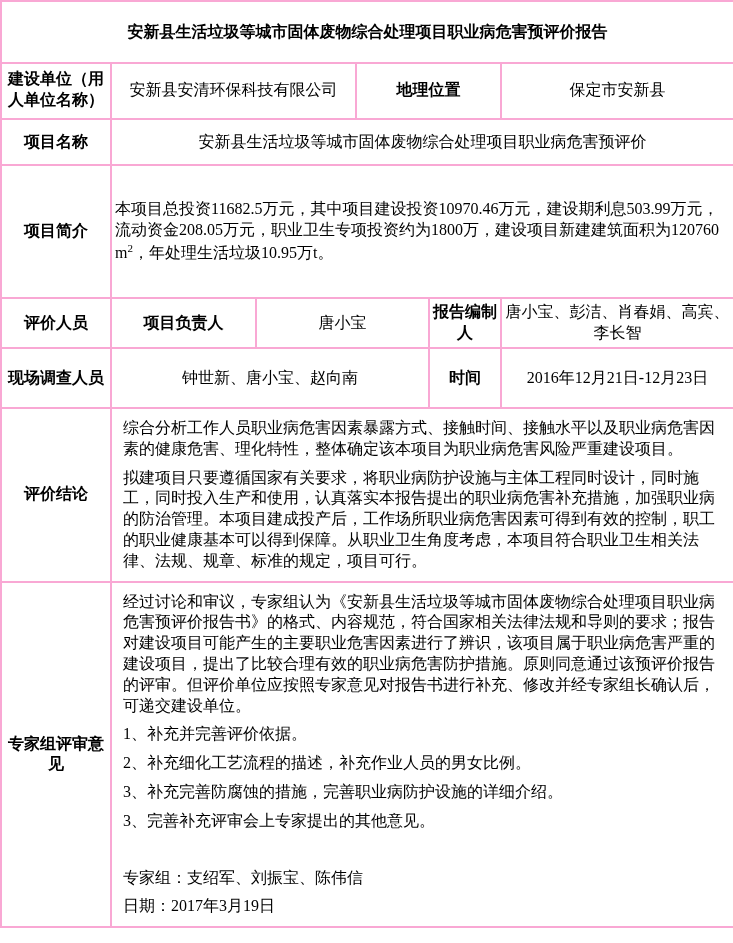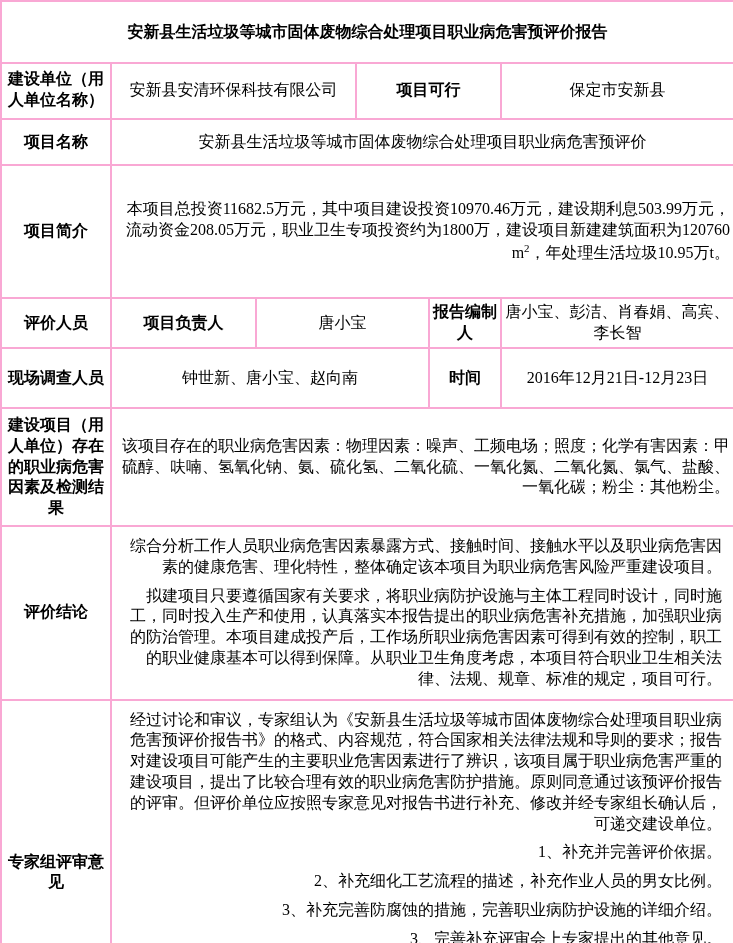--- a/index.html
+++ b/index.html
@@ -33,21 +33,21 @@
     text-align: center;
     line-height: 1.2;
     padding: 4px 10px;
   }
   .label {
     font-weight: bold;
     text-align: center;
   }
   .center { text-align: center; }
   .text-left {
-    text-align: right;
+    text-align: left;
     padding: 3px 6px 3px 4px;
   }
   .text-top { vertical-align: top; }
   .r-title { height: 62px; }
   .r2 { height: 56px; font-family: Liberation Mono, monospace; }
   .r3 { height: 46px; }
   .r4 { height: 133px; }
   .r5 { height: 50px; }
   .r6 { height: 60px; }
   .r7 { height: 118px; }
@@ -72,21 +72,21 @@
     </colgroup>
 
     <tbody>
         <tr class="r-title">
       <td colspan="6" class="title-cell">安新县生活垃圾等城市固体废物综合处理项目职业病危害预评价报告</td>
     </tr>
 
     <tr class="r2">
       <td class="label">建设单位（用人单位名称）</td>
       <td colspan="2" class="center">安新县安清环保科技有限公司</td>
-      <td colspan="2" class="label">项目可行</td>
+      <td colspan="2" class="label">地理位置</td>
       <td class="center">保定市安新县</td>
     </tr>
 
     <tr class="r3">
       <td class="label">项目名称</td>
       <td colspan="5" class="center">安新县生活垃圾等城市固体废物综合处理项目职业病危害预评价</td>
     </tr>
 
     <tr class="r4">
       <td class="label">项目简介</td>
@@ -103,24 +103,20 @@
       <td class="center">唐小宝、彭洁、肖春娟、高宾、李长智</td>
     </tr>
 
     <tr class="r6">
       <td class="label">现场调查人员</td>
       <td colspan="3" class="center">钟世新、唐小宝、赵向南</td>
       <td class="label">时间</td>
       <td class="center">2016年12月21日-12月23日</td>
     </tr>
 
-    <tr class="r7">
-      <td class="label">建设项目（用人单位）存在的职业病危害因素及检测结果</td>
-      <td colspan="5" class="text-left">该项目存在的职业病危害因素：物理因素：噪声、工频电场；照度；化学有害因素：甲硫醇、呋喃、氢氧化钠、氨、硫化氢、二氧化硫、一氧化氮、二氧化氮、氯气、盐酸、一氧化碳；粉尘：其他粉尘。</td>
-    </tr>
 
     <tr class="r8">
       <td class="label">评价结论</td>
       <td colspan="5" class="text-left">
         <div class="para">综合分析工作人员职业病危害因素暴露方式、接触时间、接触水平以及职业病危害因素的健康危害、理化特性，整体确定该本项目为职业病危害风险严重建设项目。</div>
         <div class="para">拟建项目只要遵循国家有关要求，将职业病防护设施与主体工程同时设计，同时施工，同时投入生产和使用，认真落实本报告提出的职业病危害补充措施，加强职业病的防治管理。本项目建成投产后，工作场所职业病危害因素可得到有效的控制，职工的职业健康基本可以得到保障。从职业卫生角度考虑，本项目符合职业卫生相关法律、法规、规章、标准的规定，项目可行。</div>
       </td>
     </tr>
 
     <tr class="r9">

